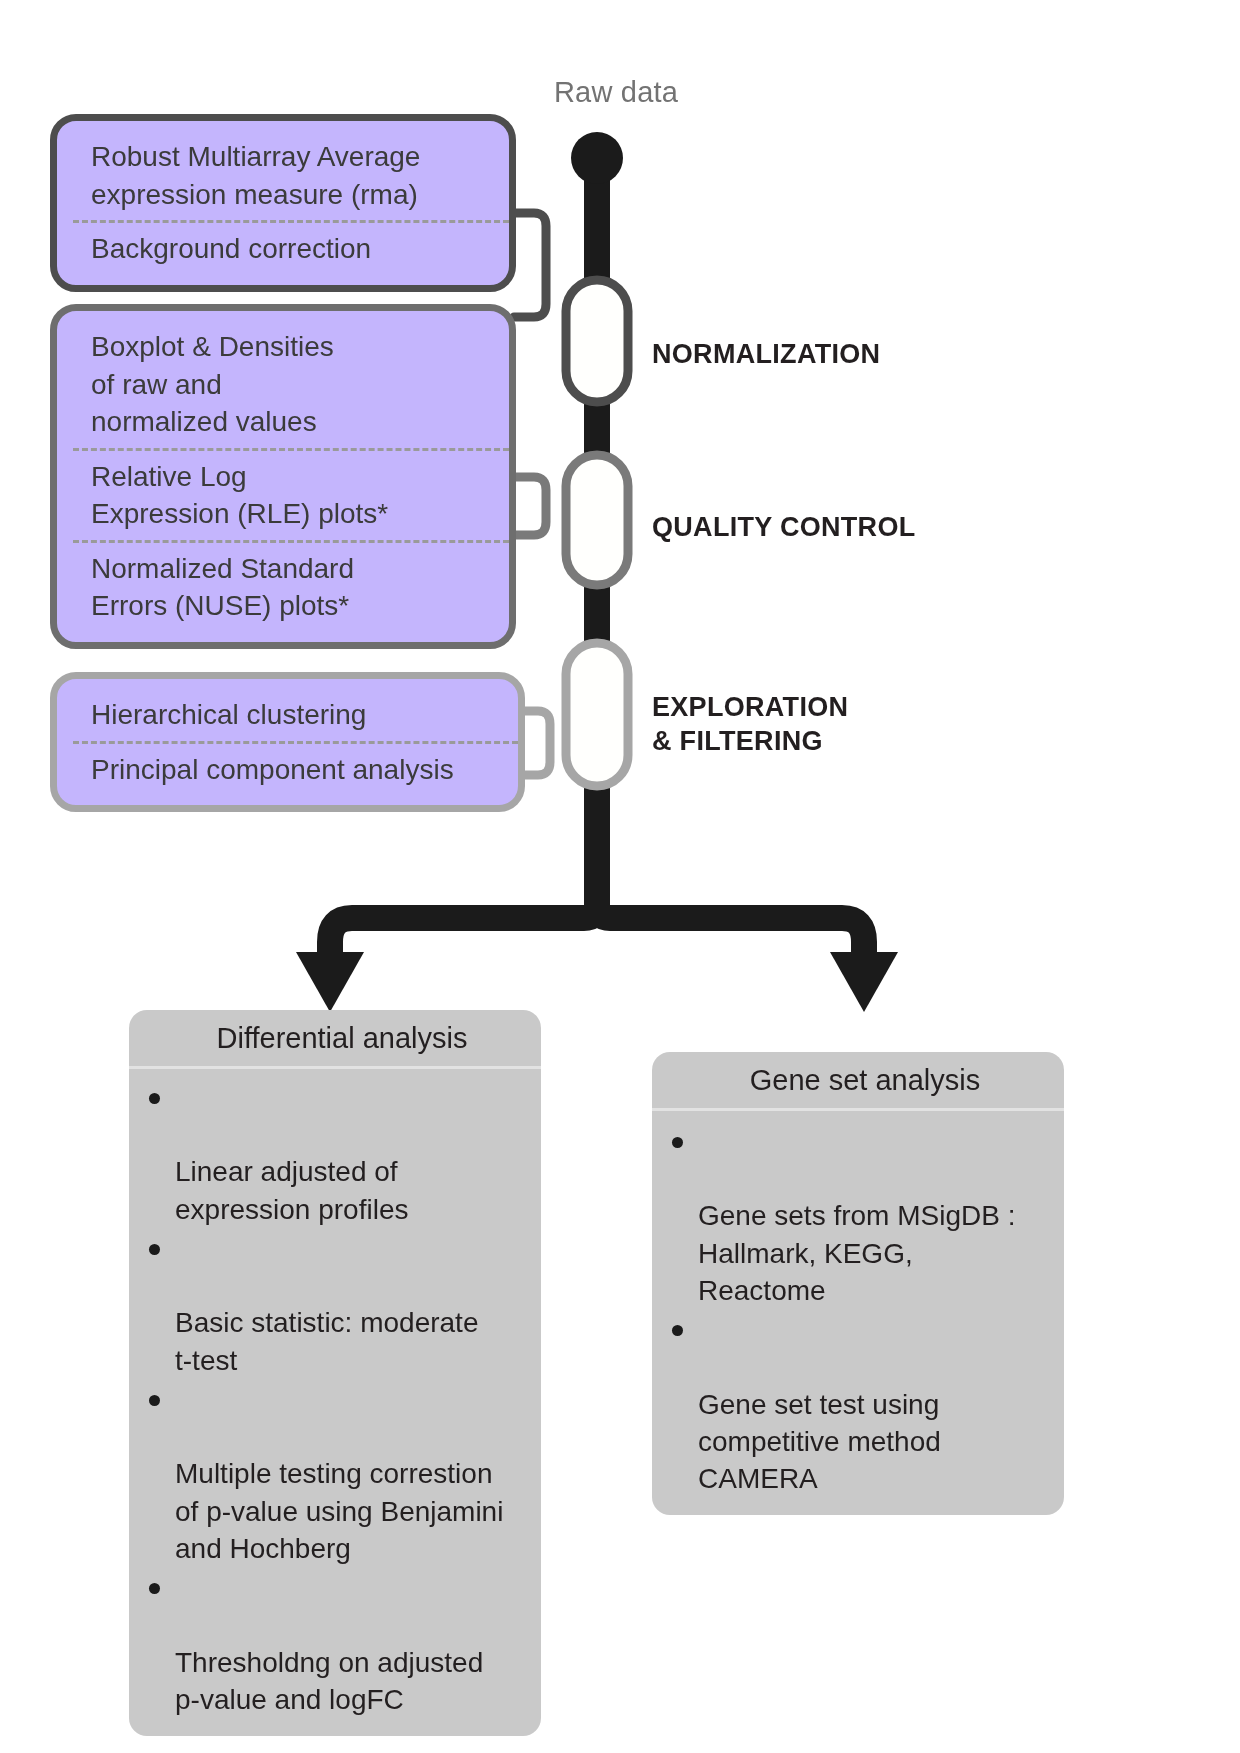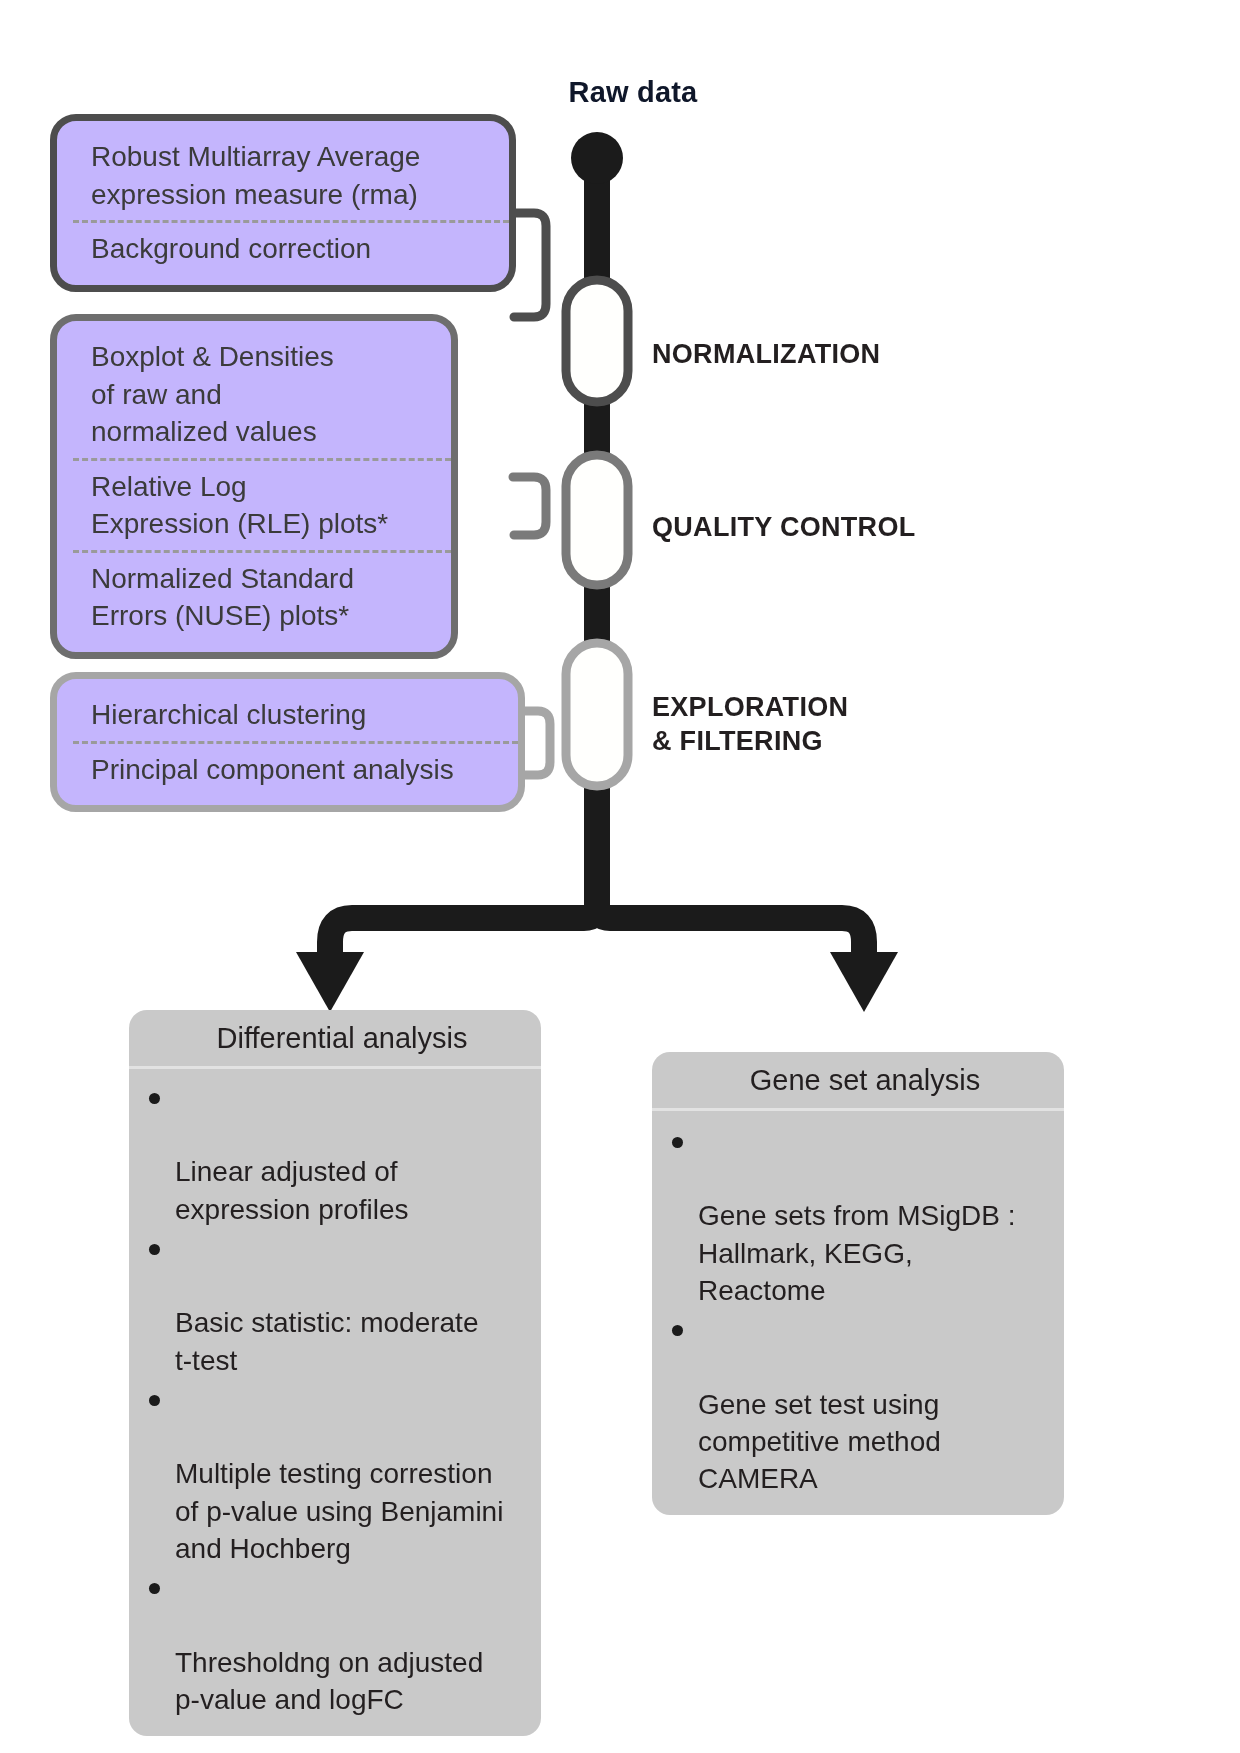--- a/index.html
+++ b/index.html
@@ -28,28 +28,28 @@
     left: 0;
     top: 0;
     width: 1240px;
     height: 1753px;
     pointer-events: none;
   }
 
   
   #raw-data-title {
     position: absolute;
-    left: 513px;
+    left: 496px;
     top: 76px;
     width: 240px;
     text-align: center;
     font-size: 29px;
-    font-weight: bold;
+    font-weight: normal;
     letter-spacing: 0.2px;
-    color: #0f172a;
+    color: #737373;
   }
 
   
   .step-box {
     position: absolute;
     box-sizing: border-box;
     background: #c4b5fd;
     border-style: solid;
     border-radius: 26px;
     padding: 10px 0 10px 16px;
@@ -68,22 +68,22 @@
 
   #step-normalization {
     left: 50px;
     top: 114px;
     width: 466px;
     border-width: 7px;
     border-color: #4d4d4d;
   }
   #step-qc {
     left: 50px;
-    top: 314px;
-    width: 408px;
+    top: 304px;
+    width: 466px;
     border-width: 7px;
     border-color: #6e6e6e;
   }
   #step-exploration {
     left: 50px;
     top: 672px;
     width: 475px;
     border-width: 7px;
     border-color: #a6a6a6;
   }

